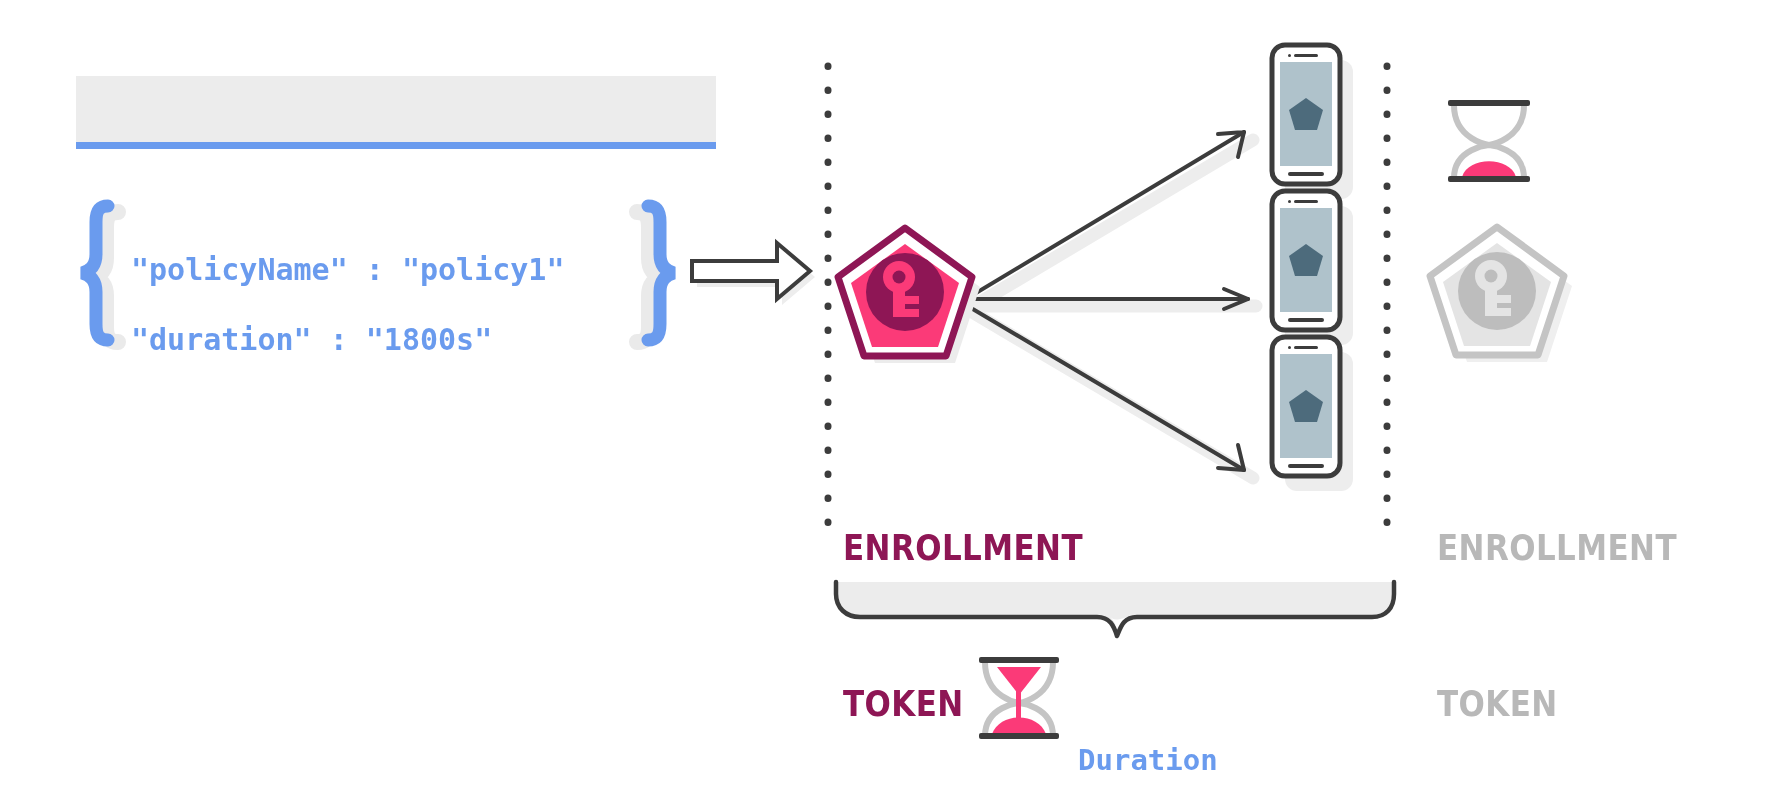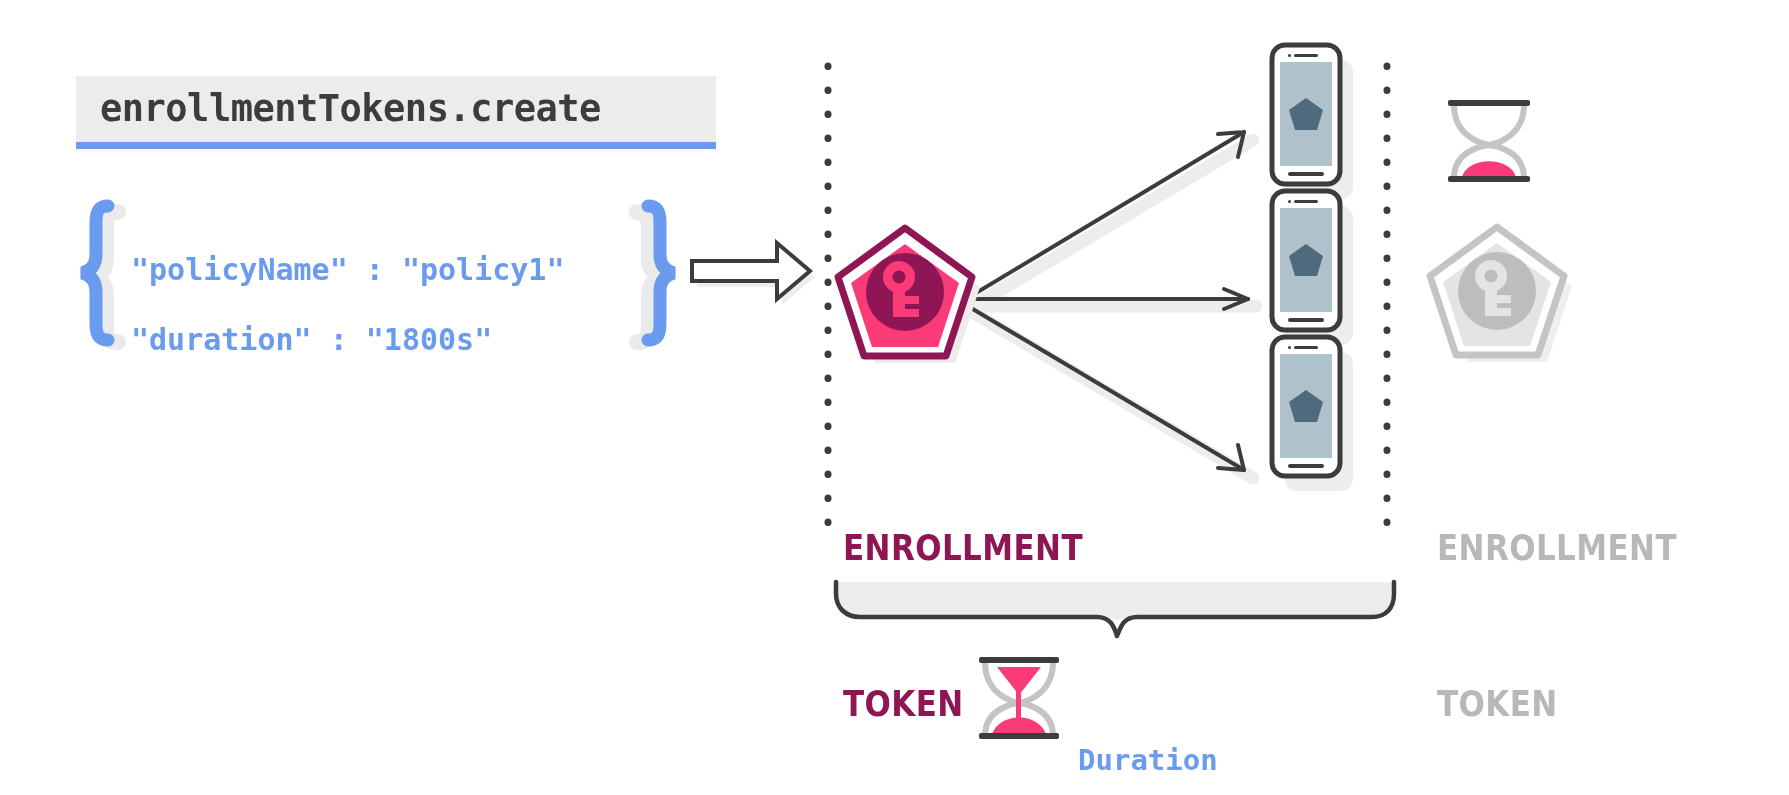--- a/index.html
+++ b/index.html
@@ -265,21 +265,20 @@
       <rect x="1016" y="688" width="5" height="44" fill="#FB3A78"></rect>
 
       <path d="M 992 734 C 1000 712 1038 712 1046 734 Z" fill="#FB3A78"></path>
 
       <rect x="979" y="657" width="80" height="6" rx="2" fill="#3C3C3C"></rect>
       <rect x="979" y="733" width="80" height="6" rx="2" fill="#3C3C3C"></rect>
     </g>
   </svg>
 
   <div class="api-header-box"></div>
-  <div class="api-header-text">enrollmentTokens.create</div>
   <div class="api-header-rule"></div>
 
   <div class="json-line json-line-1">"policyName" : "policy1"</div>
   <div class="json-line json-line-2">"duration" : "1800s"</div>
 
   <div class="stencil-label label-token">
     <div>ENROLLMENT</div>
     <div>TOKEN</div>
   </div>
 

